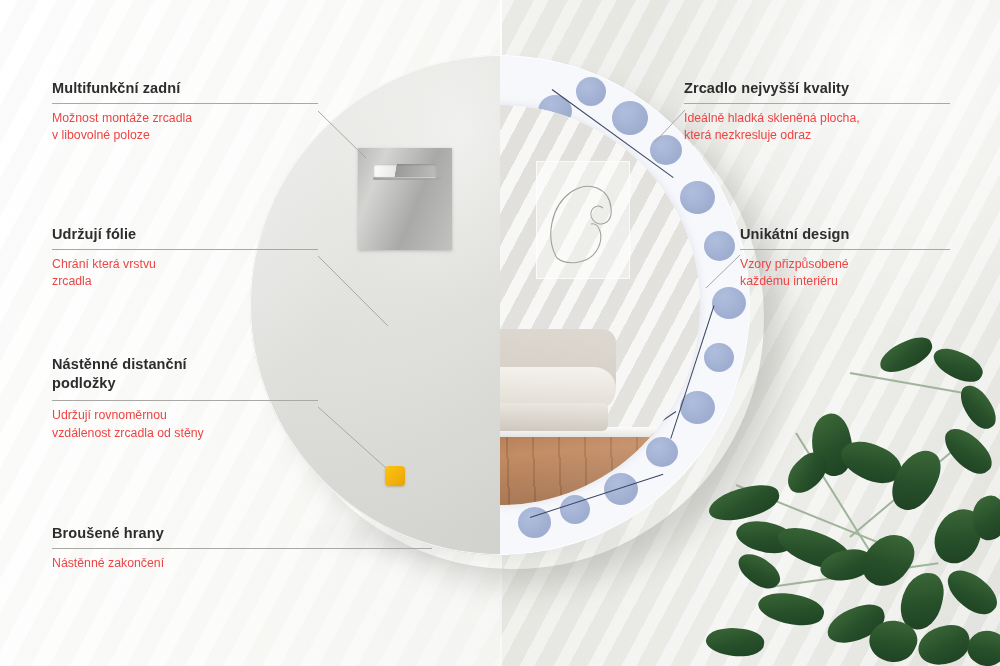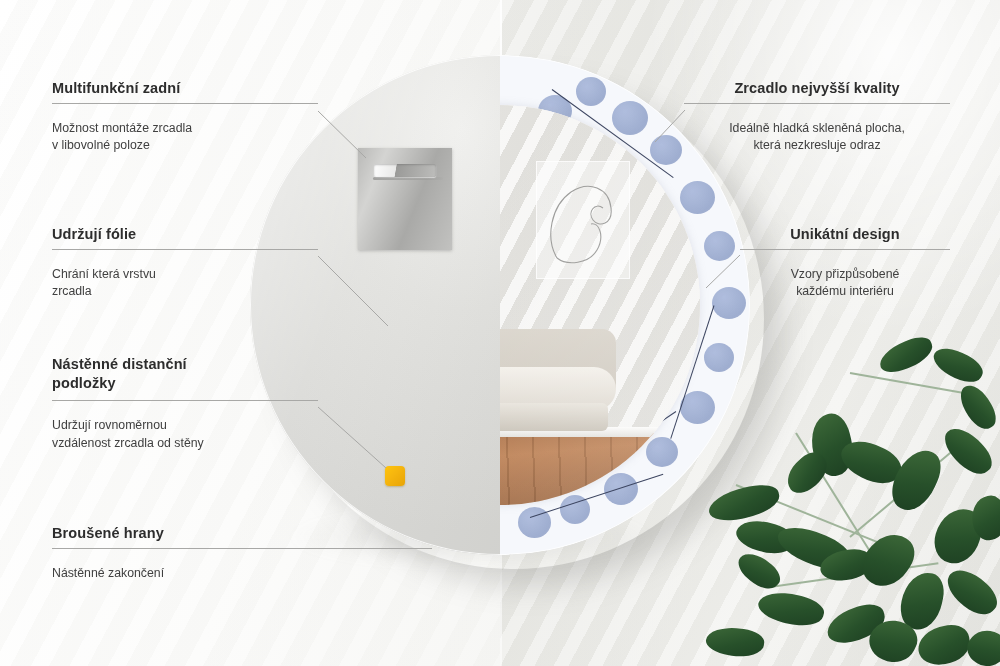--- a/index.html
+++ b/index.html
@@ -179,24 +179,24 @@
   
   .callout { position:absolute; }
   .c-title {
     font-size:14.5px; font-weight:bold; color:#2d2d2d; letter-spacing:.1px;
     white-space:nowrap;
   }
   .c-rule {
     height:1px; background:#a8a8a6; margin-top:7px;
   }
   .c-desc {
-    font-size:12.3px; color:#404040; line-height:1.42; margin-top:16px;
+    font-size:12.3px; color:#ef4444; line-height:1.42; margin-top:6px;
     white-space:pre-line;
   }
-  .align-right { text-align:center; }
+  .align-right { text-align:left; }
 
   
   .leaders { position:absolute; left:0; top:0; width:1000px; height:666px; }
 
   
   .plant { position:absolute; right:0; bottom:0; width:300px; height:330px; }
   .pleaf {
     position:absolute;
     background:linear-gradient(160deg,#3f6b3a 0%,#27502a 55%,#1d3f22 100%);
     border-radius:60% 40% 55% 45%;

